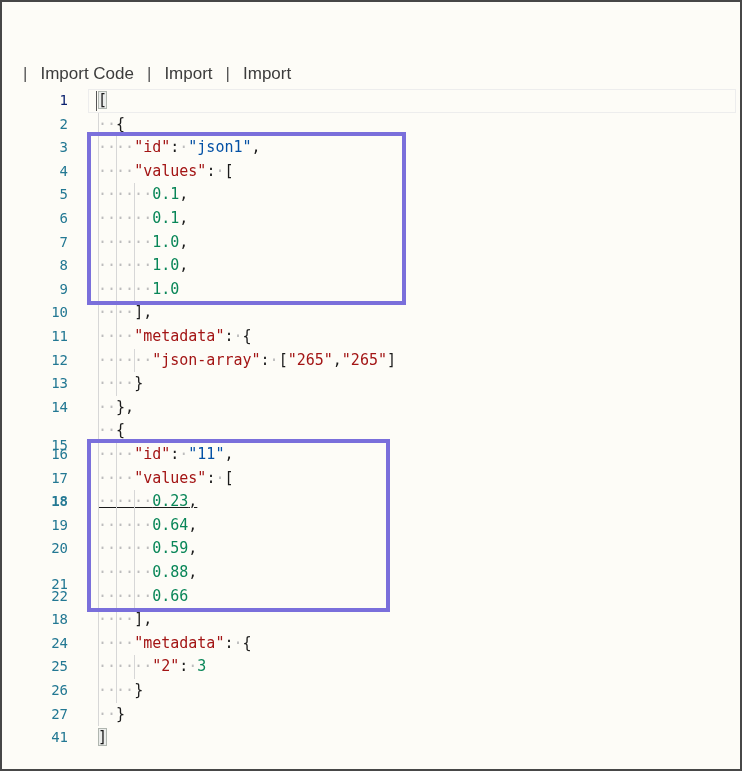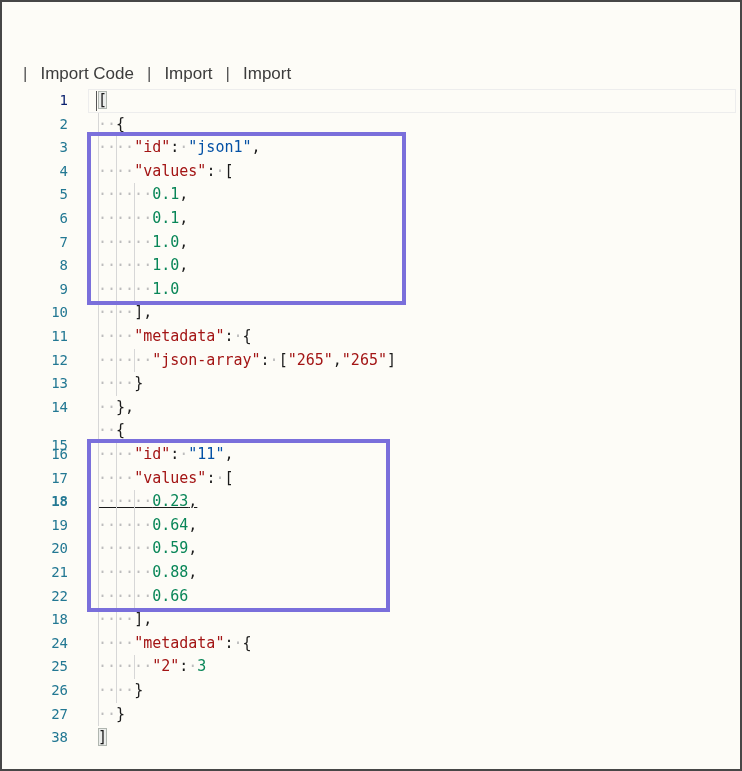--- a/index.html
+++ b/index.html
@@ -72,28 +72,28 @@
         <div class="ln" style="top: 236px; height: 23.6px; line-height: 23.6px;">11</div>
         <div class="ln" style="top: 259.6px; height: 23.6px; line-height: 23.6px;">12</div>
         <div class="ln" style="top: 283.2px; height: 23.6px; line-height: 23.6px;">13</div>
         <div class="ln" style="top: 306.8px; height: 23.6px; line-height: 23.6px;">14</div>
         <div class="ln" style="top: 345px; height: 23.6px; line-height: 23.6px;">15</div>
         <div class="ln" style="top: 354px; height: 23.6px; line-height: 23.6px;">16</div>
         <div class="ln" style="top: 377.6px; height: 23.6px; line-height: 23.6px;">17</div>
         <div class="ln" style="top: 401.2px; height: 23.6px; line-height: 23.6px; font-weight: bold;">18</div>
         <div class="ln" style="top: 424.8px; height: 23.6px; line-height: 23.6px;">19</div>
         <div class="ln" style="top: 448.4px; height: 23.6px; line-height: 23.6px;">20</div>
-        <div class="ln" style="top: 472px; height: 23.6px; line-height: 23.6px;">21</div>
+        <div class="ln" style="top: 484px; height: 23.6px; line-height: 23.6px;">21</div>
         <div class="ln" style="top: 495.6px; height: 23.6px; line-height: 23.6px;">22</div>
         <div class="ln" style="top: 519.2px; height: 23.6px; line-height: 23.6px;">18</div>
         <div class="ln" style="top: 542.8px; height: 23.6px; line-height: 23.6px;">24</div>
         <div class="ln" style="top: 566.4px; height: 23.6px; line-height: 23.6px;">25</div>
         <div class="ln" style="top: 590px; height: 23.6px; line-height: 23.6px;">26</div>
         <div class="ln" style="top: 613.6px; height: 23.6px; line-height: 23.6px;">27</div>
-        <div class="ln" style="top: 637.2px; height: 23.6px; line-height: 23.6px;">38</div>
+        <div class="ln" style="top: 637.2px; height: 23.6px; line-height: 23.6px;">41</div>
       </div>
     <div id="code-area">
         <div class="cl" style="top: 0px; height: 23.6px; line-height: 23.6px;"><span class="t-punct m">[</span></div>
         <div class="cl" style="top: 23.6px; height: 23.6px; line-height: 23.6px;"><i class="g" style="left: 0px;"></i><span class="t-ws">··</span><span class="t-punct">{</span></div>
         <div class="cl" style="top: 47.2px; height: 23.6px; line-height: 23.6px;"><i class="g" style="left: 0px;"></i><i class="g" style="left: 18.07px;"></i><span class="t-ws">····</span><span class="t-key">"id"</span><span class="t-punct">:</span><span class="t-ws">·</span><span class="t-val">"json1"</span><span class="t-punct">,</span></div>
         <div class="cl" style="top: 70.8px; height: 23.6px; line-height: 23.6px;"><i class="g" style="left: 0px;"></i><i class="g" style="left: 18.07px;"></i><span class="t-ws">····</span><span class="t-key">"values"</span><span class="t-punct">:</span><span class="t-ws">·</span><span class="t-punct">[</span></div>
         <div class="cl" style="top: 94.4px; height: 23.6px; line-height: 23.6px;"><i class="g" style="left: 0px;"></i><i class="g" style="left: 18.07px;"></i><i class="g" style="left: 36.14px;"></i><span class="t-ws">······</span><span class="t-num">0.1</span><span class="t-punct">,</span></div>
         <div class="cl" style="top: 118px; height: 23.6px; line-height: 23.6px;"><i class="g" style="left: 0px;"></i><i class="g" style="left: 18.07px;"></i><i class="g" style="left: 36.14px;"></i><span class="t-ws">······</span><span class="t-num">0.1</span><span class="t-punct">,</span></div>
         <div class="cl" style="top: 141.6px; height: 23.6px; line-height: 23.6px;"><i class="g" style="left: 0px;"></i><i class="g" style="left: 18.07px;"></i><i class="g" style="left: 36.14px;"></i><span class="t-ws">······</span><span class="t-num">1.0</span><span class="t-punct">,</span></div>
         <div class="cl" style="top: 165.2px; height: 23.6px; line-height: 23.6px;"><i class="g" style="left: 0px;"></i><i class="g" style="left: 18.07px;"></i><i class="g" style="left: 36.14px;"></i><span class="t-ws">······</span><span class="t-num">1.0</span><span class="t-punct">,</span></div>

